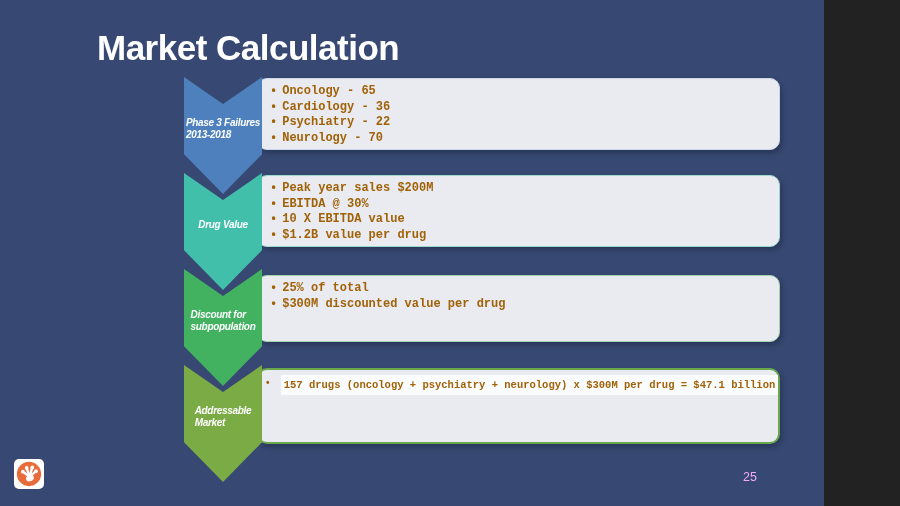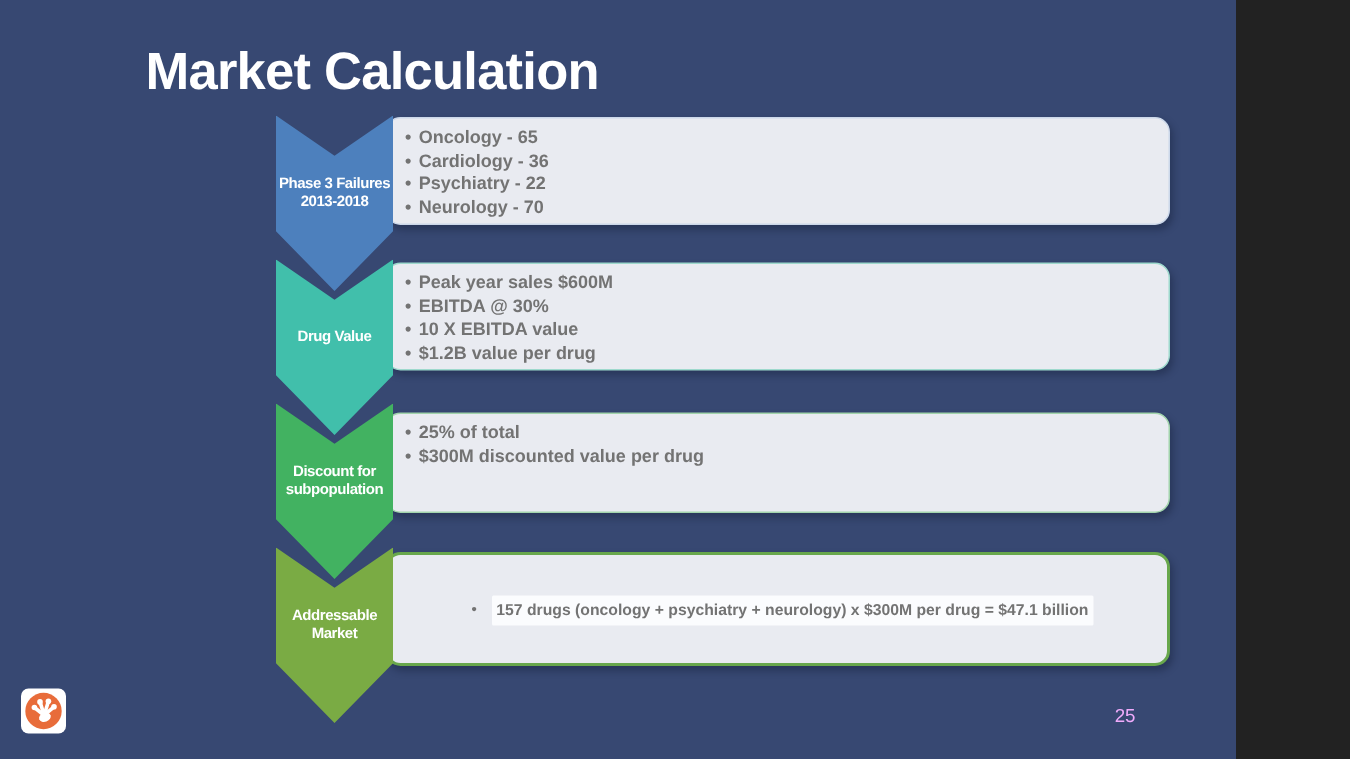--- a/index.html
+++ b/index.html
@@ -16,22 +16,22 @@
     position:absolute;left:257px;width:523px;background:#e9ebf1;
     border:1px solid #ccd8ea;border-radius:10px;box-sizing:border-box;
     box-shadow:2px 3px 5px rgba(15,22,45,.35);z-index:5;
   }
   .b1{top:78px;height:72px;}
   .b2{top:175px;height:72px;}
   .b3{top:275px;height:67px;}
   .b4{top:368px;height:76px;border-width:2px;}
   .box ul{list-style:none;margin:0;padding:5px 10px 4px 12px;}
   .box li{
-    display:flex;align-items:center;line-height:15.5px;
-    font-size:12px;font-weight:700;color:#737373;
+    display:flex;align-items:flex-start;line-height:15.5px;
+    font-size:12px;font-weight:700;color:#a16207;font-family:Liberation Mono, monospace;
   }
   .dot{flex:0 0 auto;margin-right:5px;}
   .dot::before{content:"\2022";}
   .b4 ul{height:100%;box-sizing:border-box;display:flex;flex-direction:row;
     justify-content:center;padding-left:16px;}
   .b4 li{line-height:18px;font-size:10.5px;white-space:nowrap;}
   .b4 .dot{margin-right:10px;font-size:10px;}
   .hl-yellow{padding:1px 3px;border-radius:1px;}
   .hl-white{padding:1px 3px;border-radius:1px;}
   
@@ -39,23 +39,23 @@
     position:absolute;left:184px;width:78px;height:117px;
     clip-path:polygon(0% 0%,50% 23%,100% 0%,100% 66%,50% 100%,0% 66%);
     filter:drop-shadow(2px 3px 3px rgba(15,22,45,.4));
   }
   .a1{top:77px;z-index:20;}
   .a2{top:173px;z-index:19;}
   .a3{top:269px;z-index:18;}
   .a4{top:365px;z-index:17;}
   .alabel{
     position:absolute;left:-4px;top:27px;width:86px;height:50px;
-    display:flex;align-items:center;justify-content:center;text-align:center;
+    display:flex;align-items:center;justify-content:center;text-align:left;
     color:#fff;font-size:10px;font-weight:600;letter-spacing:-0.3px;
-    line-height:1.25;white-space:pre-line;
+    line-height:1.25;white-space:pre-line;font-style:italic;
   }
   
   .pagenum{
     position:absolute;top:470px;right:67px;
     font-size:12.5px;color:#f0abfc;
   }
   .logo{
     position:absolute;left:14px;top:459px;width:30px;height:30px;
     background:#ffffff;border-radius:5px;
     display:flex;align-items:center;justify-content:center;
@@ -92,21 +92,21 @@
           <span class="btxt">Neurology - 70</span>
         </li>
       </ul>
   </div>
 
   <div class="box b2" style="border-color: rgb(158, 217, 205);">
     <ul>
 
         <li>
           <span class="dot"></span>
-          <span class="btxt">Peak year sales $600M</span>
+          <span class="btxt">Peak year sales $200M</span>
         </li>
 
         <li>
           <span class="dot"></span>
           <span class="btxt">EBITDA @ 30%</span>
         </li>
 
         <li>
           <span class="dot"></span>
           <span class="btxt">10 X EBITDA value</span>

